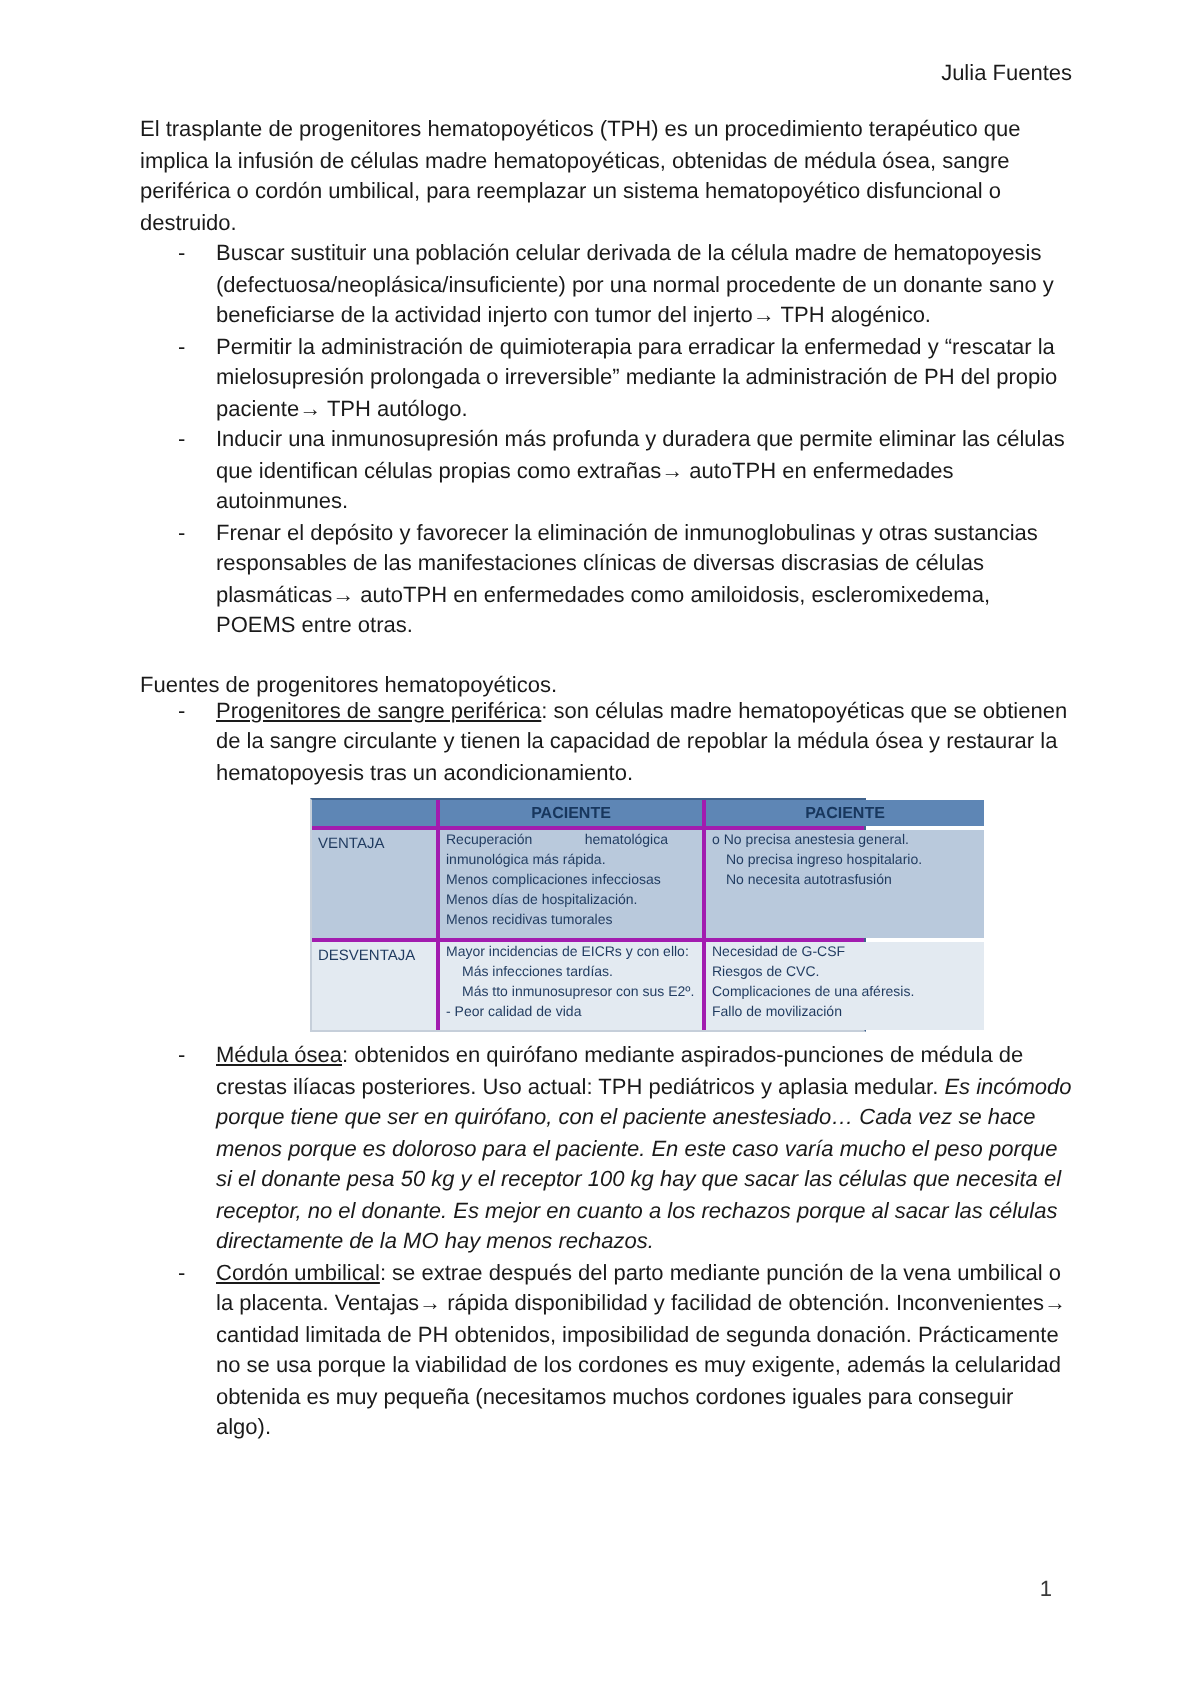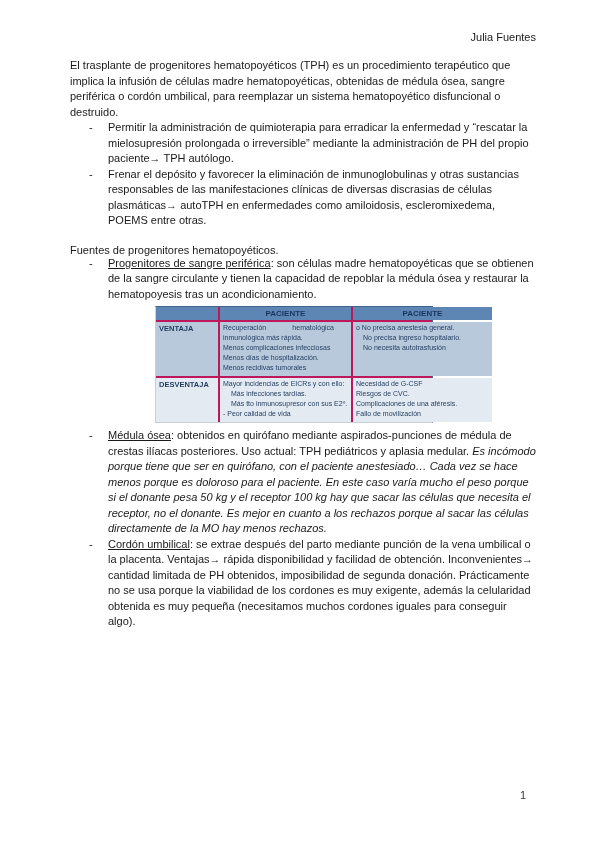--- a/index.html
+++ b/index.html
@@ -21,36 +21,36 @@
   .heading { font-size: 11px; font-weight: normal; margin-top: 15px; }
   .u { text-decoration: underline; }
   .i { font-style: italic; }
 
   
   .doc-table {
     margin: 4px 0 5px 85px;
     display: grid;
     grid-template-columns: 62px 131px 139px;
     gap: 2px;
-    background: #be185d;
+    background: #a21caf;
     color: #1f3a5f;
     font-size: 7px; line-height: 10px;
     border: 1px solid #c6cfda;
     border-top: 1px solid #41638c;
     border-right: 1px solid #41638c;
     width: 278px;
   }
   .cell { padding: 1px 3px 3px 3px; }
   .th {
     background: #5e86b5; color: #17365d; font-weight: bold;
     text-align: center; font-size: 8px; line-height: 11px; padding: 1px 0;
   }
   .r1 { background: #b9c9dc; }
   .r2 { background: #e3eaf1; }
-  .label-cell { font-weight: bold; font-size: 7.5px; padding-top: 2px; }
+  .label-cell { font-weight: normal; font-size: 7.5px; padding-top: 2px; }
   .line { white-space: nowrap; }
   .flexline { display: flex; justify-content: space-between; padding-right: 14px; }
   .ind { padding-left: 7px; }
   .ind2 { padding-left: 8px; }
 
   .pagenum { position: absolute; right: 74px; top: 789px; font-size: 11px; color: #3a3a3a; }
 </style>
 </head>
 <body>
 
@@ -58,21 +58,23 @@
 
   <div class="author">Julia Fuentes</div>
 
   <div class="content">
 
 
     <p class="intro">El trasplante de progenitores hematopoyéticos (TPH) es un procedimiento terapéutico que implica la infusión de células madre hematopoyéticas, obtenidas de médula ósea, sangre periférica o cordón umbilical, para reemplazar un sistema hematopoyético disfuncional o destruido.</p>
 
 
     <div class="list">
+      <div class="li">Buscar sustituir una población celular derivada de la célula madre de hematopoyesis (defectuosa/neoplásica/insuficiente) por una normal procedente de un donante sano y beneficiarse de la actividad injerto con tumor del injerto→ TPH alogénico.</div>
       <div class="li">Permitir la administración de quimioterapia para erradicar la enfermedad y “rescatar la mielosupresión prolongada o irreversible” mediante la administración de PH del propio paciente→ TPH autólogo.</div>
+      <div class="li">Inducir una inmunosupresión más profunda y duradera que permite eliminar las células que identifican células propias como extrañas→ autoTPH en enfermedades autoinmunes.</div>
       <div class="li">Frenar el depósito y favorecer la eliminación de inmunoglobulinas y otras sustancias responsables de las manifestaciones clínicas de diversas discrasias de células plasmáticas→ autoTPH en enfermedades como amiloidosis, escleromixedema, POEMS entre otras.</div>
     </div>
 
     <h2 class="heading">Fuentes de progenitores hematopoyéticos.</h2>
 
     <div class="list">
 
       <div class="li">
         <span class="u">Progenitores de sangre periférica</span><span>: son células madre hematopoyéticas que se obtienen de la sangre circulante y tienen la capacidad de repoblar la médula ósea y restaurar la hematopoyesis tras un acondicionamiento.</span>
       </div>

